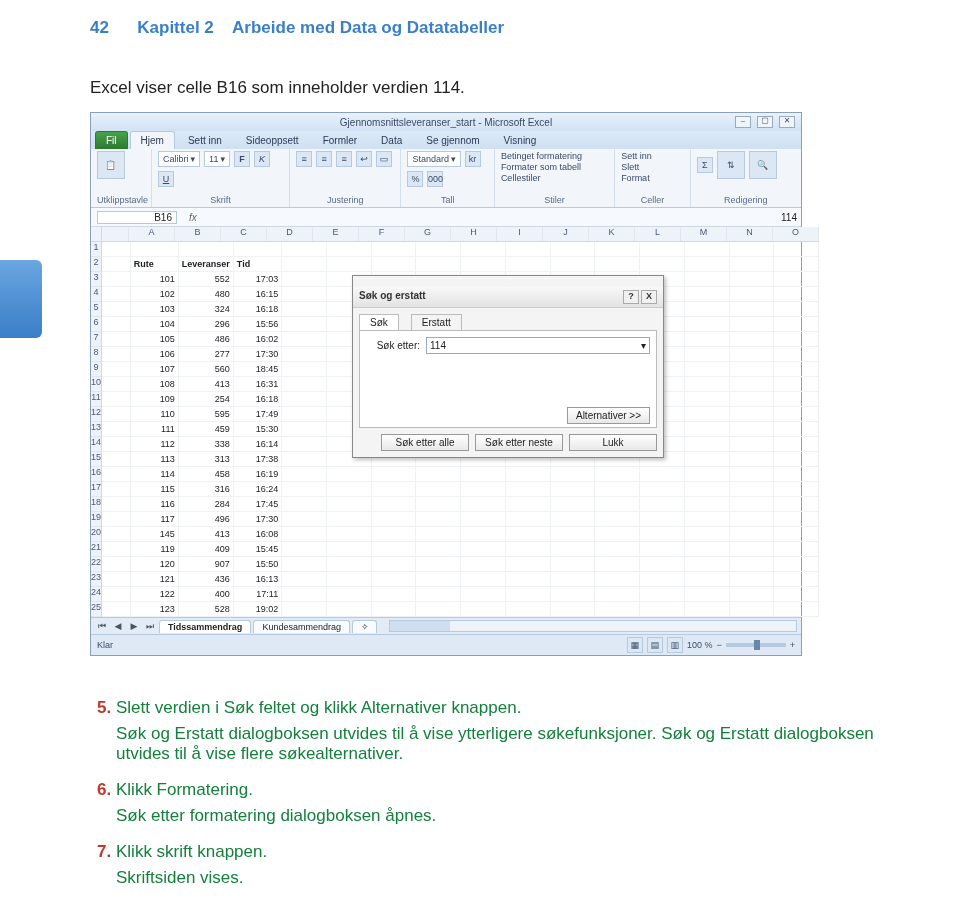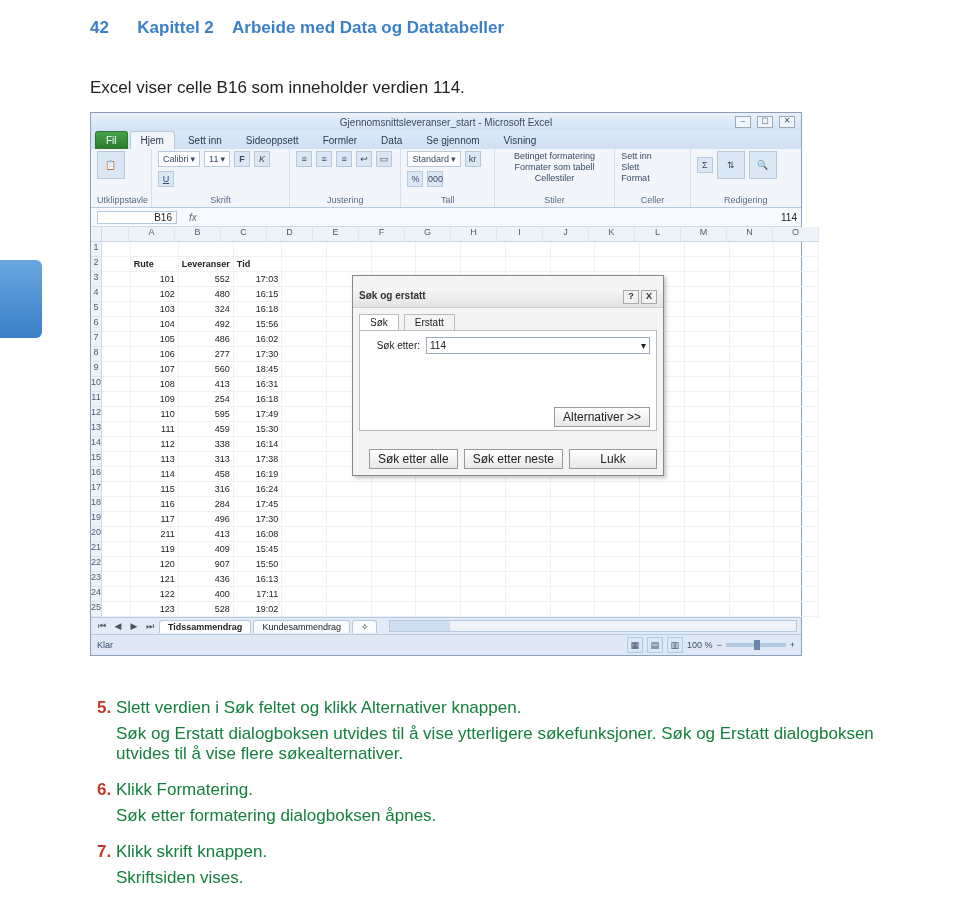--- a/index.html
+++ b/index.html
@@ -143,40 +143,40 @@
   .dlg-title {
     background: linear-gradient(#f8f8f8,#e3e3e3);
     padding: 3px 6px; display: flex; justify-content: space-between;
     border-bottom: 1px solid #ccc; font-weight: 700; color: #333; margin-top: 11px;
   }
   .dlg-title .btns { display: flex; gap: 2px; }
   .dlg-title .dbtn {
     width: 14px; height: 12px; border: 1px solid #aaa; background: #f0f0f0;
     font-size: 9px; line-height: 10px; text-align: center;
   }
-  .dlg-tabs { display: flex; padding: 6px 6px 0 6px; gap: 5px; }
+  .dlg-tabs { display: flex; padding: 6px 6px 0 6px; gap: 12px; }
   .dlg-tab {
     padding: 2px 10px; border: 1px solid #bbb; border-bottom: none;
     background: #f4f4f4; font-size: 10px;
   }
   .dlg-tab.active { background: #fff; }
   .dlg-body { background: #fff; margin: 0 6px; padding: 6px; border: 1px solid #bbb; }
   .dlg-row { display: flex; align-items: center; gap: 6px; margin-bottom: 56px; }
   .dlg-row label { width: 54px; text-align: right; }
   .dlg-input {
     flex: 1; border: 1px solid #9ab; height: 15px; padding: 0 3px; background: #fff;
     display: flex; align-items: center;
   }
   .dlg-foot {
     display: flex; justify-content: flex-end; gap: 6px;
     padding: 6px;
   }
   .dlg-btn {
     border: 1px solid #999; background: linear-gradient(#fff,#e8e8e8);
-    padding: 2px 8px; font-size: 12px; min-width: 70px; text-align: center; margin-top: 12px;
+    padding: 2px 8px; font-size: 10px; min-width: 70px; text-align: center;
   }
 
   
   .sheet-tabs {
     display: flex; align-items: center; background: #e2ebf6;
     border-top: 1px solid #b5c9df; height: 16px; font-size: 9px;
     padding: 0 4px; gap: 2px;
   }
   .nav-arrow { width: 14px; text-align: center; color: #456; }
   .sheet {
@@ -285,21 +285,21 @@
       <div class="rgroup" style="width:90px">
         <div class="controls">
           <span class="sel"><span>Standard</span> ▾</span>
           <span class="ico">kr</span>
           <span class="ico">%</span>
           <span class="ico">000</span>
         </div>
         <div class="lbl">Tall</div>
       </div>
       <div class="rgroup" style="width:120px">
-        <div class="controls" style="flex-direction:column;align-items:center;gap:1px">
+        <div class="controls" style="flex-direction:row;align-items:center;gap:1px">
           <span>Betinget formatering</span>
           <span>Formater som tabell</span>
           <span>Cellestiler</span>
         </div>
         <div class="lbl">Stiler</div>
       </div>
       <div class="rgroup" style="width:70px">
         <div class="controls" style="flex-direction:column;align-items:flex-start;gap:1px">
           <span>Sett inn</span>
           <span>Slett</span>
@@ -461,21 +461,21 @@
                 <td></td>
                 <td></td>
                 <td></td>
                 <td></td>
                 <td></td>
                 <td></td>
               </tr>
               <tr>
                 <td class="first"></td>
                 <td>104</td>
-                <td>492</td>
+                <td>296</td>
                 <td>15:56</td>
                 <td></td>
                 <td></td>
                 <td></td>
                 <td></td>
                 <td></td>
                 <td></td>
                 <td></td>
                 <td></td>
                 <td></td>
@@ -712,21 +712,21 @@
                 <td></td>
                 <td></td>
                 <td></td>
                 <td></td>
                 <td></td>
                 <td></td>
                 <td></td>
               </tr>
               <tr>
                 <td class="first"></td>
-                <td>211</td>
+                <td>145</td>
                 <td>413</td>
                 <td>16:08</td>
                 <td></td>
                 <td></td>
                 <td></td>
                 <td></td>
                 <td></td>
                 <td></td>
                 <td></td>
                 <td></td>

